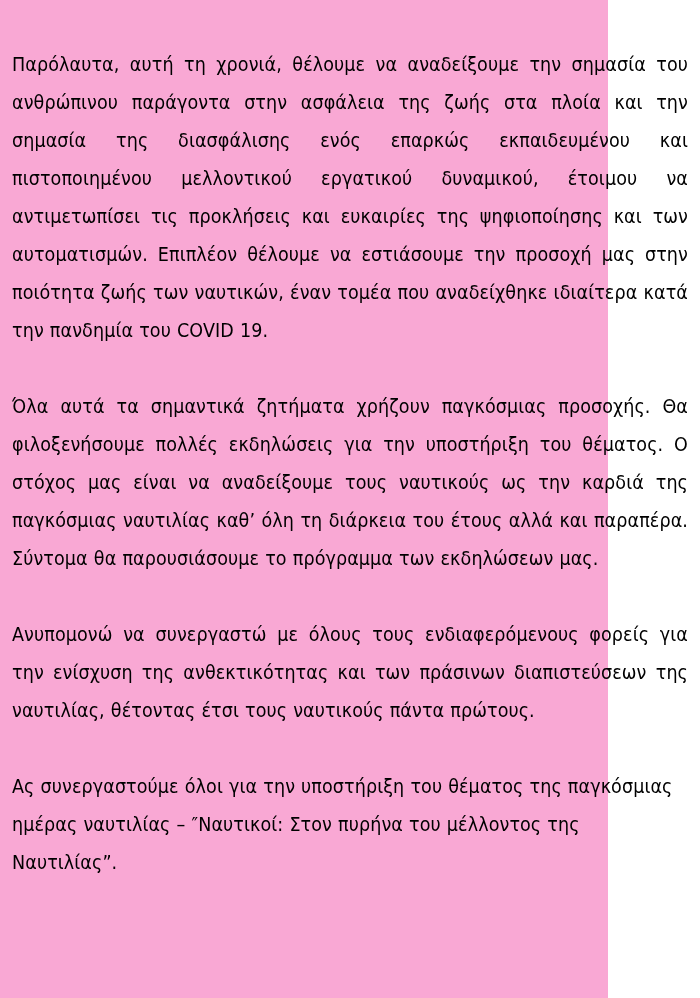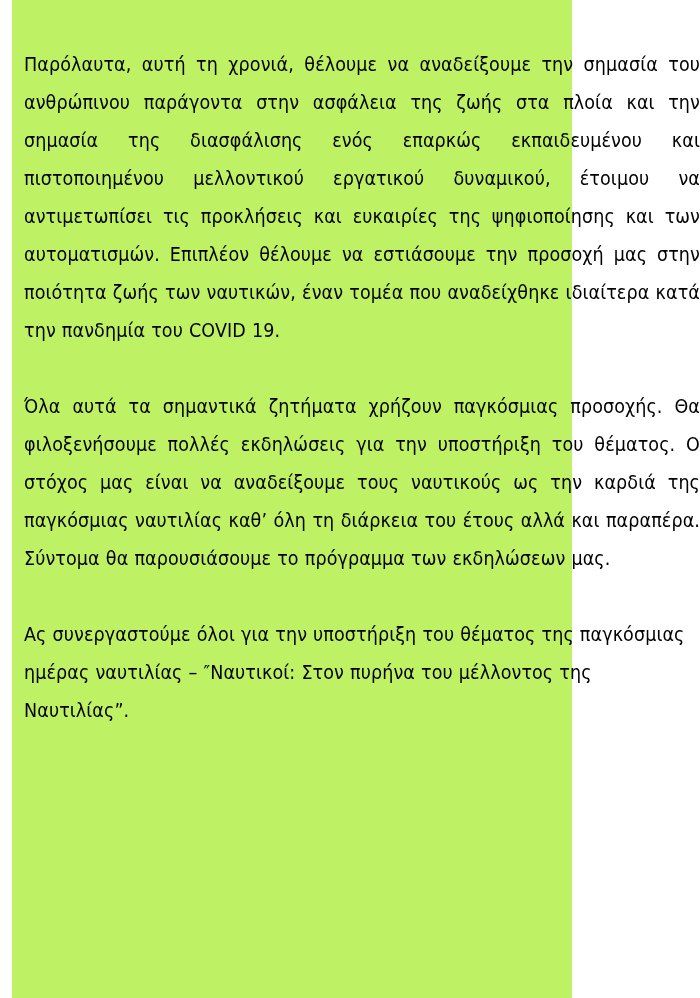--- a/index.html
+++ b/index.html
@@ -11,26 +11,25 @@
     width: 700px;
     height: 998px;
     overflow: hidden;
     font-family: "DejaVu Sans Condensed", "Liberation Sans Narrow", "Liberation Sans", sans-serif;
     font-stretch: condensed;
     color: #000000;
     -webkit-font-smoothing: antialiased;
   }
   #page {
     position: relative;
-    width: 560px;
+    width: 608px;
     height: 998px;
-    background: #bef264;
+    background: #f9a8d4;
     box-sizing: border-box;
     padding: 0;
-    margin-left: 12px;
   }
   .doc-body {
     position: absolute;
     left: 12px;
     top: 46px;
     width: 676px;
   }
   .para {
     margin: 0 0 38px 0;
     font-size: 19.5px;
@@ -53,17 +52,18 @@
 <body>
 
 <div id="page">
   <div class="doc-body">
 
     <p class="para">Παρόλαυτα, αυτή τη χρονιά, θέλουμε να αναδείξουμε την σημασία του ανθρώπινου παράγοντα στην ασφάλεια της ζωής στα πλοία και την σημασία της διασφάλισης ενός επαρκώς εκπαιδευμένου και πιστοποιημένου μελλοντικού εργατικού δυναμικού, έτοιμου να αντιμετωπίσει τις προκλήσεις και ευκαιρίες της ψηφιοποίησης και των αυτοματισμών. Επιπλέον θέλουμε να εστιάσουμε την προσοχή μας στην ποιότητα ζωής των ναυτικών, έναν τομέα που αναδείχθηκε ιδιαίτερα κατά την πανδημία του COVID 19.</p>
 
     <p class="para">Όλα αυτά τα σημαντικά ζητήματα χρήζουν παγκόσμιας προσοχής. Θα φιλοξενήσουμε πολλές εκδηλώσεις για την υποστήριξη του θέματος. Ο στόχος μας είναι να αναδείξουμε τους ναυτικούς ως την καρδιά της παγκόσμιας ναυτιλίας καθ’ όλη τη διάρκεια του έτους αλλά και παραπέρα. Σύντομα θα παρουσιάσουμε το πρόγραμμα των εκδηλώσεων μας.</p>
 
 
+    <p class="para">Ανυπομονώ να συνεργαστώ με όλους τους ενδιαφερόμενους φορείς για την ενίσχυση της ανθεκτικότητας και των πράσινων διαπιστεύσεων της ναυτιλίας, θέτοντας έτσι τους ναυτικούς πάντα πρώτους.</p>
 
     <p class="para left">Ας συνεργαστούμε όλοι για την υποστήριξη του θέματος της παγκόσμιας ημέρας ναυτιλίας – ″Ναυτικοί: Στον πυρήνα του μέλλοντος της Ναυτιλίας”.</p>
 
   </div>
 </div>
 
 </body></html>

